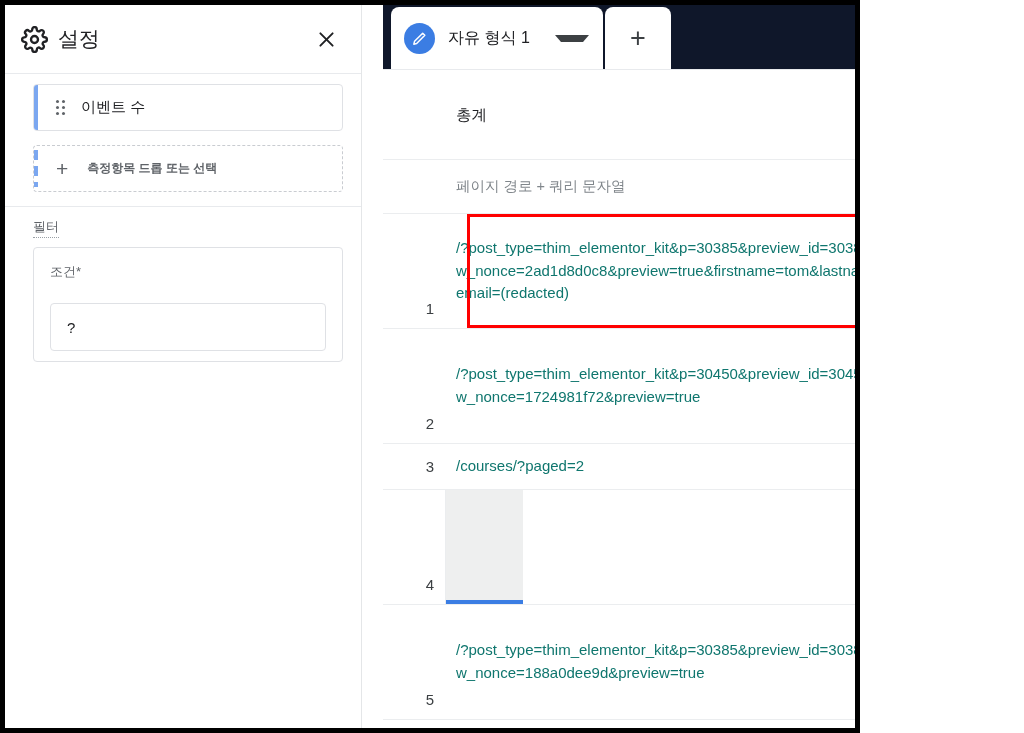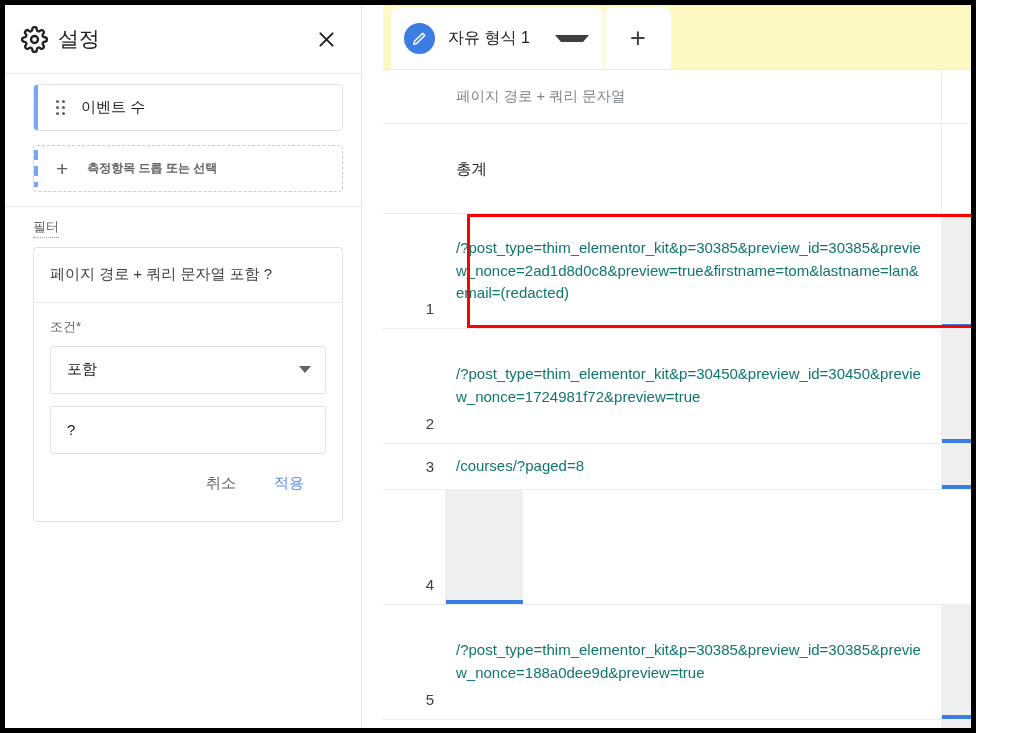--- a/index.html
+++ b/index.html
@@ -4,21 +4,21 @@
 <style>
   * { box-sizing: border-box; margin: 0; padding: 0; }
   html, body {
     width: 1024px; height: 733px;
     font-family: "Liberation Sans", "DejaVu Sans", sans-serif;
     background: #ffffff;
     overflow: hidden;
   }
   #frame {
     position: relative;
-    width: 976px; height: 733px;
+    width: 860px; height: 733px;
     border: 5px solid #000000;
     background: #ffffff;
     overflow: hidden;
   }
 
   
   #settings-panel {
     position: absolute;
     left: 0; top: 0;
     width: 357px; height: 723px;
@@ -150,21 +150,21 @@
     left: 378px; top: 0;
     width: 636px; height: 723px;
     background: #f8f9fa;
     overflow: hidden;
   }
   #tabstrip {
     position: relative;
     height: 64px;
     display: flex; align-items: flex-end;
     padding-left: 8px;
-    background: #fef9c3;
+    background: #0f172a;
   }
   .tab {
     height: 62px;
     background: #ffffff;
     border-radius: 8px 8px 0 0;
     display: flex; align-items: center;
     padding: 0 14px 0 13px;
     cursor: pointer;
   }
   #tab-freeform { min-width: 212px; }
@@ -288,34 +288,25 @@
           <span class="plus-glyph">+</span>
           <span class="dropzone-label">측정항목 드롭 또는 선택</span>
         </div>
       </div>
 
 
       <div class="sec">
         <div class="field-label">필터</div>
 
         <div id="filter-card">
-          <div id="filter-summary">페이지 경로 + 쿼리 문자열 포함 ?</div>
 
           <div id="filter-body">
             <div class="field-label" style="border-bottom:none;">조건*</div>
-            <div class="select-box">
-              <span class="select-value">포함</span>
-              <span class="caret"></span>
-            </div>
             <div class="text-input">?</div>
 
-            <div id="filter-actions">
-              <button class="flat-btn" id="cancel-btn">취소</button>
-              <button class="flat-btn" id="apply-btn">적용</button>
-            </div>
           </div>
         </div>
       </div>
 
     </div>
   </div>
 
   <div id="report-panel">
 
     <div id="tabstrip">
@@ -328,52 +319,52 @@
         <span class="tab-label">자유 형식 1</span>
         <span class="tab-caret"></span>
       </div>
       <div class="tab" id="tab-add">
         <span class="plus-big">+</span>
       </div>
     </div>
 
     <div id="table">
 
+      <div class="trow" id="row-total">
+        <div class="c-num"></div>
+        <div class="c-dim">총계</div>
+        <div class="c-val"></div>
+      </div>
+
       <div class="trow" id="row-header">
         <div class="c-num"></div>
         <div class="c-dim">페이지 경로 + 쿼리 문자열</div>
         <div class="c-val"></div>
       </div>
 
-      <div class="trow" id="row-total">
-        <div class="c-num"></div>
-        <div class="c-dim">총계</div>
-        <div class="c-val"></div>
-      </div>
-
       <div class="trow data rel" style="height:115px">
         <div class="c-num">1</div>
         <div class="c-dim">/?post_type=thim_elementor_kit&amp;p=30385&amp;preview_id=30385&amp;preview_nonce=2ad1d8d0c8&amp;preview=true&amp;firstname=tom&amp;lastname=lan&amp;email=(redacted)</div>
         <div class="c-val">
           <span class="bar" style="width:100%"></span>
         </div>
         <div id="highlight"></div>
       </div>
 
       <div class="trow data" style="height:115px">
         <div class="c-num">2</div>
         <div class="c-dim">/?post_type=thim_elementor_kit&amp;p=30450&amp;preview_id=30450&amp;preview_nonce=1724981f72&amp;preview=true</div>
         <div class="c-val">
           <span class="bar" style="width:100%"></span>
         </div>
       </div>
 
       <div class="trow data" style="height:46px">
         <div class="c-num" style="align-items:center;padding-bottom:0">3</div>
-        <div class="c-dim">/courses/?paged=8</div>
+        <div class="c-dim">/courses/?paged=2</div>
         <div class="c-val">
           <span class="bar" style="width:100%"></span>
         </div>
       </div>
 
       <div class="trow data" style="height:115px">
         <div class="c-num">4</div>
         <div class="c-val">
           <span class="bar" style="width:100%"></span>
         </div>

